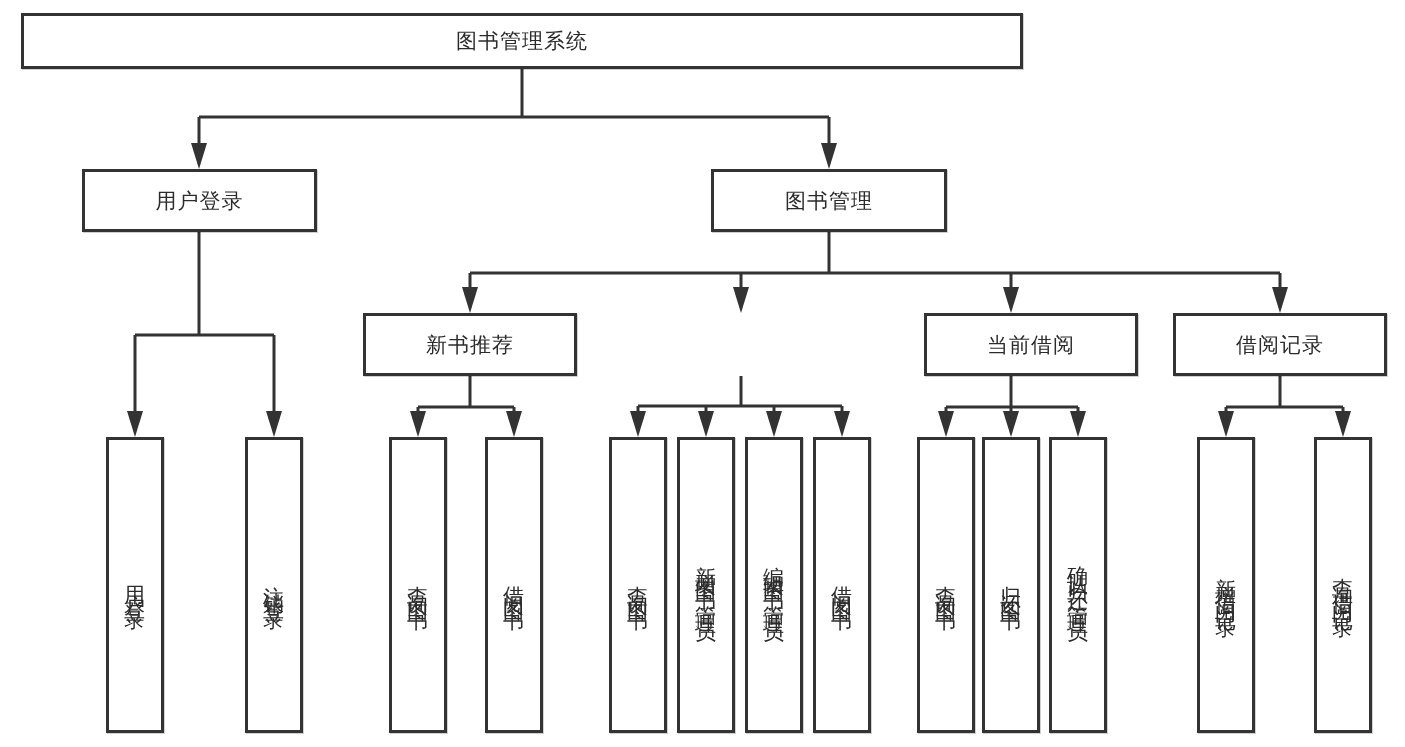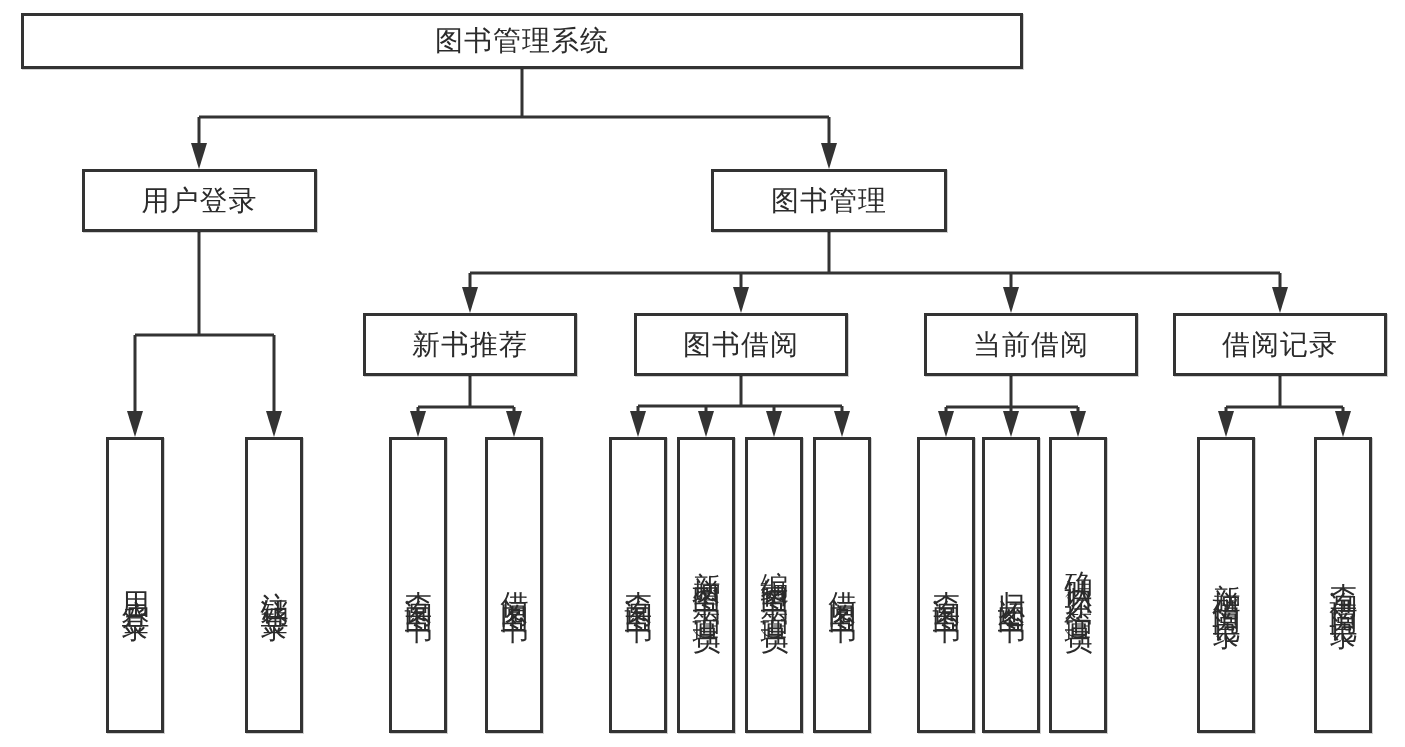--- a/index.html
+++ b/index.html
@@ -19,21 +19,21 @@
   }
   .node {
     position: absolute;
     box-sizing: border-box;
     background: #ffffff;
     border: 3px solid #333333;
     box-shadow: 1px 1px 0 rgba(0,0,0,0.18);
     display: flex;
     align-items: center;
     justify-content: center;
-    font-size: 28px;
+    font-size: 21px;
     color: #2b2b2b;
     letter-spacing: 1px;
     z-index: 2;
     white-space: nowrap;
   }
   .node.v {
     writing-mode: vertical-rl;
     text-orientation: mixed;
     letter-spacing: 8px;
     line-height: 1;
@@ -92,21 +92,20 @@
       <polygon points="1335,411 1351,411 1343,437"></polygon>
     </g>
   </svg>
 
   <div class="node" style="left:21px; top:13px; width:1002px; height:56px;">图书管理系统</div>
 
   <div class="node" style="left:82px; top:169px; width:235px; height:63px;">用户登录</div>
   <div class="node" style="left:711px; top:169px; width:236px; height:63px;">图书管理</div>
 
   <div class="node" style="left:363px; top:313px; width:214px; height:63px;">新书推荐</div>
-  <div class="node" style="left:634px; top:313px; width:214px; height:63px;">图书借阅</div>
   <div class="node" style="left:924px; top:313px; width:214px; height:63px;">当前借阅</div>
   <div class="node" style="left:1173px; top:313px; width:214px; height:63px;">借阅记录</div>
 
   <div class="node v" style="left:106px; top:437px; width:58px; height:296px;">用户登录</div>
   <div class="node v" style="left:245px; top:437px; width:58px; height:296px;">注销登录</div>
 
   <div class="node v" style="left:389px; top:437px; width:58px; height:296px;">查询图书</div>
   <div class="node v" style="left:485px; top:437px; width:58px; height:296px;">借阅图书</div>
 
   <div class="node v" style="left:609px; top:437px; width:58px; height:296px;">查询图书</div>

